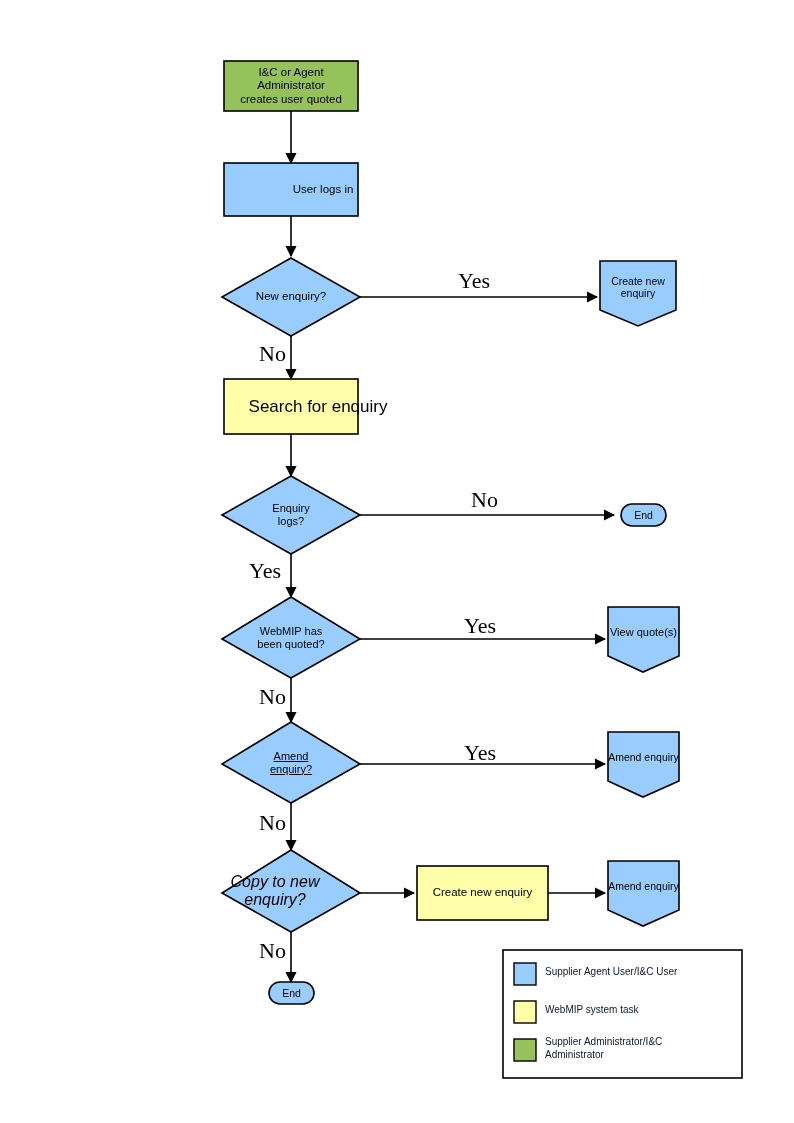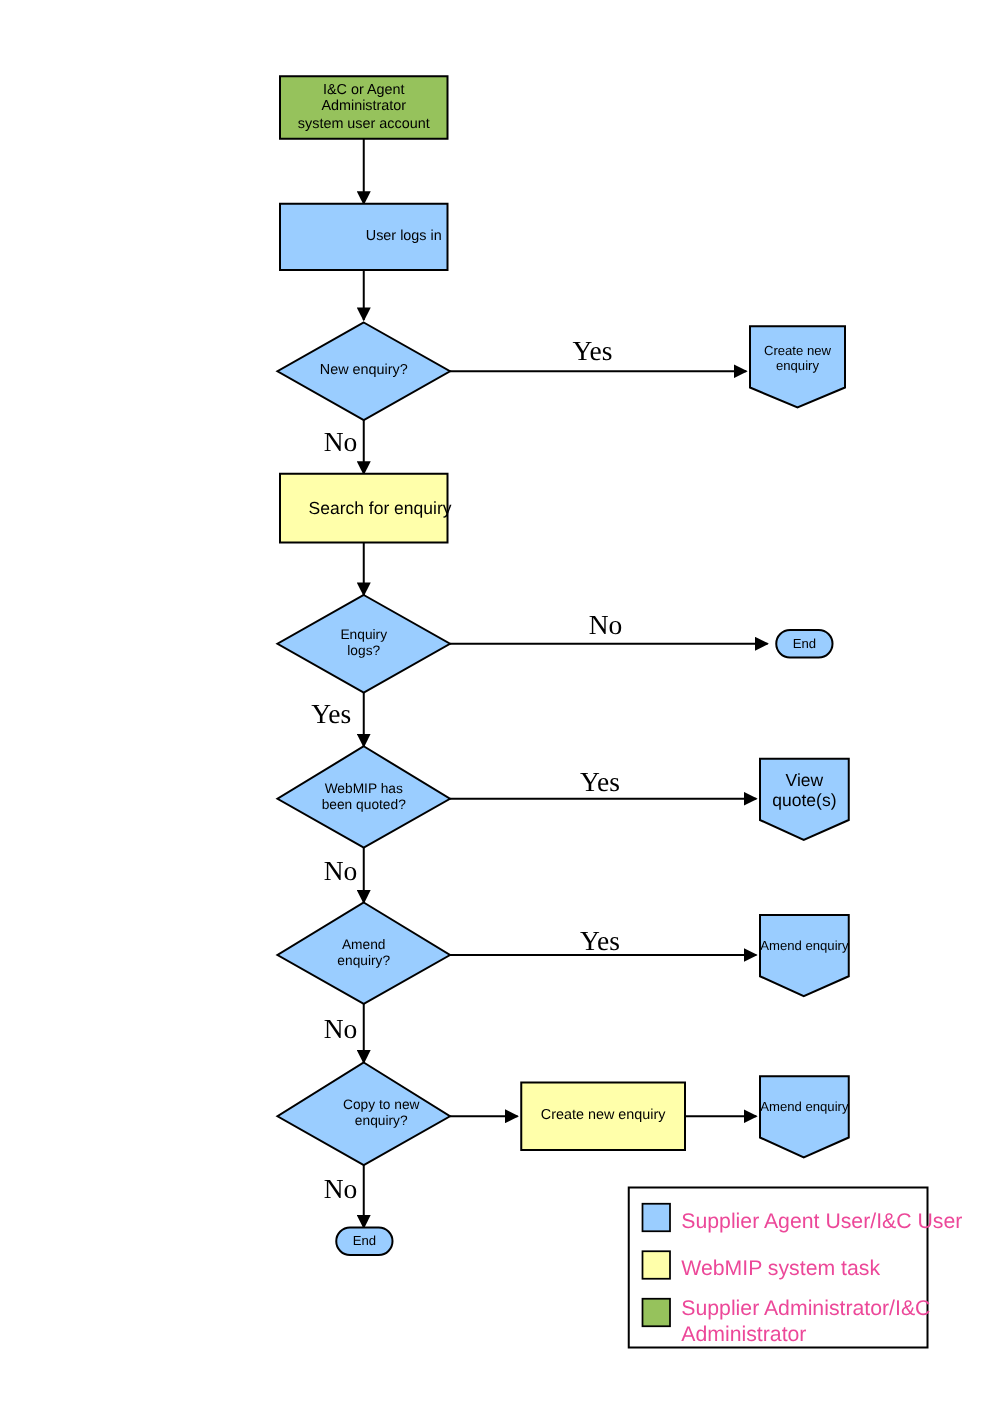--- a/index.html
+++ b/index.html
@@ -34,22 +34,22 @@
   }
   .edge-label {
     position: absolute;
     font-size: 22px;
     color: #000000;
     font-family: Liberation Serif, serif;
     white-space: nowrap;
   }
   .legend-label {
     position: absolute;
-    font-size: 17px;
-    color: #ec4899;
+    font-size: 10px;
+    color: #0f172a;
     line-height: 1.25;
     font-family: "Liberation Sans", sans-serif;
   }
   svg { display: block; }
 </style>
 </head>
 <body>
 
 <div id="canvas">
 
@@ -109,40 +109,40 @@
 
     <rect x="503" y="950" width="239" height="128" fill="#FFFFFF" stroke="#000000" stroke-width="1.6"></rect>
     <rect x="514" y="963" width="22" height="22" fill="#9ACDFF" stroke="#000000" stroke-width="1.4"></rect>
     <rect x="514" y="1001" width="22" height="22" fill="#FFFFAA" stroke="#000000" stroke-width="1.4"></rect>
     <rect x="514" y="1039" width="22" height="22" fill="#96C25C" stroke="#000000" stroke-width="1.4"></rect>
   </svg>
 
   <div class="node-label" style="left:224px; top:61px; width:134px; height:50px; font-size:11.5px;">
     <span>
       <span>I&amp;C or Agent Administrator</span><br>
-      <span>system user account</span>
+      <span>creates user quoted</span>
     </span>
   </div>
 
   <div class="node-label" style="left:224px; top:163px; width:134px; height:53px; font-size:11.5px;margin-left:32px;">
     <span>User logs in</span>
   </div>
 
   <div class="node-label" style="left:222px; top:258px; width:138px; height:78px; font-size:11.5px;text-align:center;">
     <span>New enquiry?</span>
   </div>
 
   <div class="node-label" style="left:600px; top:261px; width:76px; height:52px; font-size:10.5px;">
     <span>
       <span>Create new</span><br>
       <span>enquiry</span>
     </span>
   </div>
 
-  <div class="node-label" style="left:224px; top:379px; width:160px; height:55px; font-size:14px;">
+  <div class="node-label" style="left:238px; top:379px; width:160px; height:55px; font-size:17px;">
     <span>Search for enquiry</span>
   </div>
 
   <div class="node-label" style="left:222px; top:476px; width:138px; height:78px; font-size:11px;">
     <span>
       <span>Enquiry</span><br>
       <span>logs?</span>
     </span>
   </div>
 
@@ -150,36 +150,36 @@
     <span>End</span>
   </div>
 
   <div class="node-label" style="left:222px; top:597px; width:138px; height:81px; font-size:11px;">
     <span>
       <span>WebMIP has</span><br>
       <span>been quoted?</span>
     </span>
   </div>
 
-  <div class="node-label" style="left:608px; top:607px; width:71px; height:50px; font-size:14px;">
+  <div class="node-label" style="left:608px; top:607px; width:71px; height:50px; font-size:11px;">
     <span>View quote(s)</span>
   </div>
 
-  <div class="node-label" style="left:222px; top:722px; width:138px; height:81px; font-size:11px;">
+  <div class="node-label" style="left:222px; top:722px; width:138px; height:81px; font-size:11px;text-decoration:underline;">
     <span>
       <span>Amend</span><br>
       <span>enquiry?</span>
     </span>
   </div>
 
   <div class="node-label" style="left:606px; top:732px; width:75px; height:50px; font-size:10.5px;">
     <span>Amend enquiry</span>
   </div>
 
-  <div class="node-label" style="left:236px; top:850px; width:138px; height:82px; font-size:11px;">
+  <div class="node-label" style="left:206px; top:850px; width:138px; height:82px; font-size:16px;font-style:italic;">
     <span>
       <span>Copy to new</span><br>
       <span>enquiry?</span>
     </span>
   </div>
 
   <div class="node-label" style="left:417px; top:866px; width:131px; height:54px; font-size:11.5px;">
     <span>Create new enquiry</span>
   </div>
 

